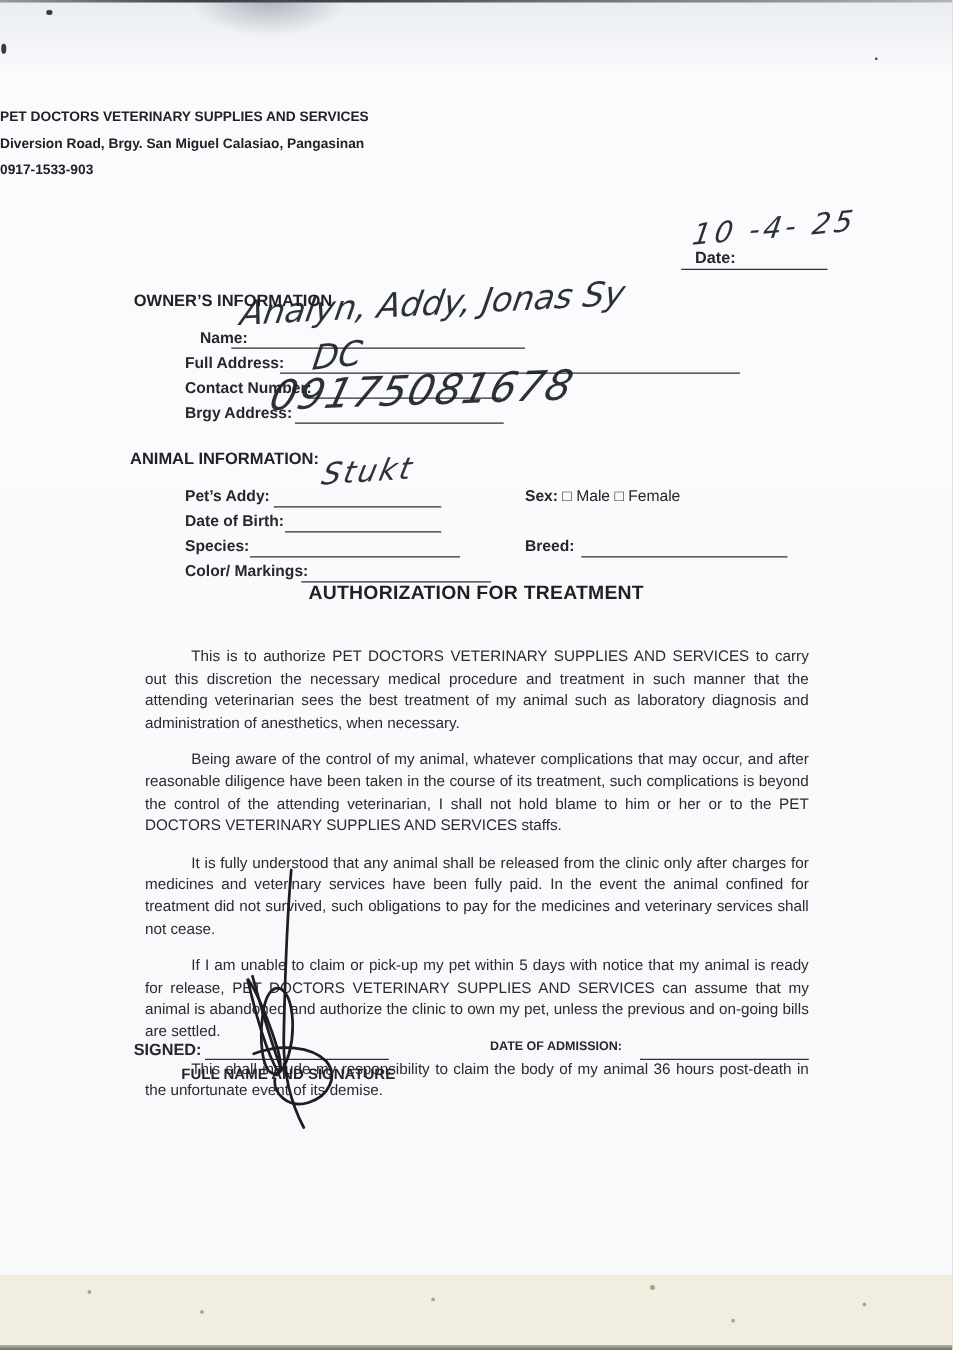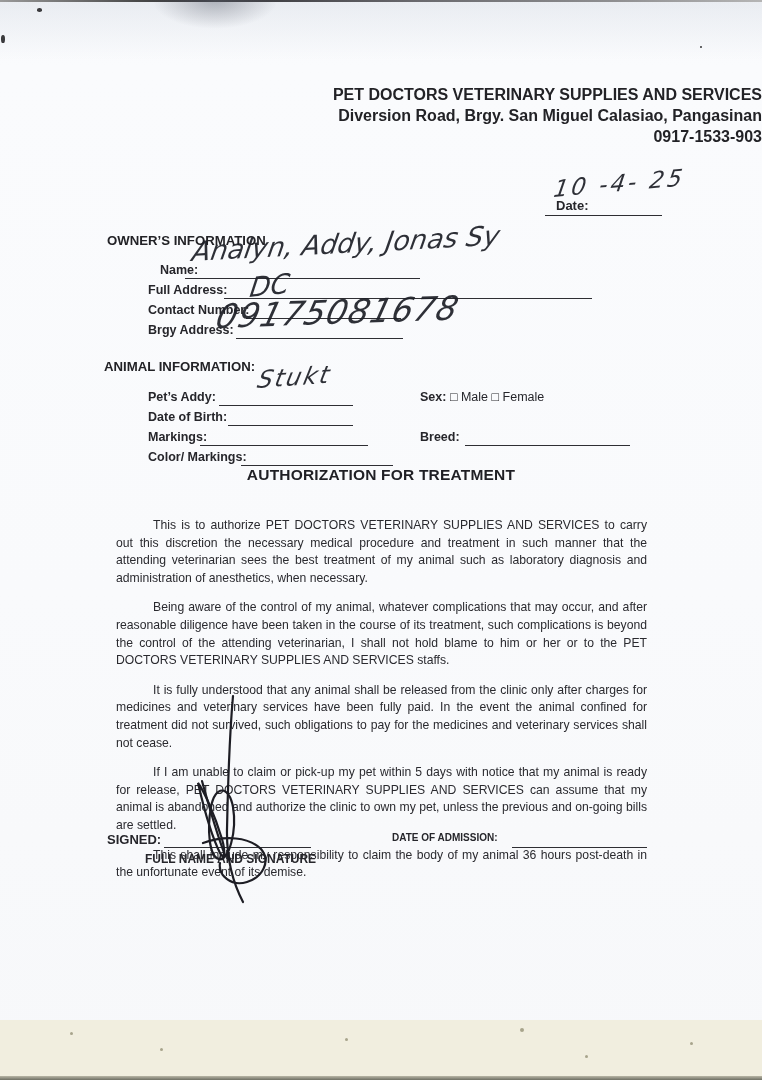--- a/index.html
+++ b/index.html
@@ -15,22 +15,22 @@
     background:radial-gradient(ellipse at 50% 0%, rgba(100,105,118,.45), transparent 68%); }
   .top-shade { position:absolute; top:0; left:0; width:100%; height:60px;
     background:linear-gradient(180deg, rgba(190,197,210,.22), transparent); }
   .speck { position:absolute; background:#3b3b3e; border-radius:45%; }
   .bottom-band { position:absolute; left:0; top:1020px; width:100%; height:60px;
     background:#f1eedf; box-shadow:0 -1px 0 rgba(160,155,130,.5) inset; }
   .band-speck { position:absolute; background:#a8a48c; border-radius:50%; width:3px; height:3px; }
   .bottom-edge { position:absolute; left:0; bottom:0; width:100%; height:4px;
     background:linear-gradient(180deg,#b9b6a6,#6f6f64); }
   
-  .hdr { position:absolute; top:84px; left:0; width:100%; text-align:right;
-    font-weight:700; font-size:16px; line-height:21px; color:#222226; }
+  .hdr { position:absolute; top:84px; left:0; width:100%; text-align:left;
+    font-weight:700; font-size:11px; line-height:21px; color:#222226; }
   .sec-title { position:absolute; font-weight:700; font-size:13.2px; color:#222226; }
   .lbl { position:absolute; font-weight:700; font-size:12.5px; color:#26262b; white-space:nowrap; }
   .plain { font-weight:400; }
   .uline { position:absolute; border-bottom:1.6px solid #2e2e33; height:18px; }
   .doc-title { position:absolute; top:466px; left:0; width:100%; text-align:center;
     font-weight:700; font-size:15.5px; letter-spacing:.2px; color:#1f1f24; }
   .bodytext { position:absolute; left:104px; top:505px; width:555px;
     font-size:12.2px; line-height:17.6px; text-align:justify; color:#2a2a2f; }
   .bodytext p { margin:12px; text-indent:37px; }
   .hw { position:absolute; font-family:"DejaVu Sans", sans-serif; font-style:italic;
@@ -89,21 +89,21 @@
 
   <div class="sec-title" style="left:104px; top:359px;">ANIMAL INFORMATION:</div>
 
   <div class="lbl" style="left:148px; top:390px;">Pet’s Addy:</div>
   <div class="uline" style="left:219px; top:387px; width:134px;"></div>
   <div class="hw" style="left:255px; top:366px; font-size:24px; letter-spacing:2px; transform:rotate(-4deg) skewX(-16deg);">Stukt</div>
 
   <div class="lbl" style="left:148px; top:410px;">Date of Birth:</div>
   <div class="uline" style="left:228px; top:407px; width:125px;"></div>
 
-  <div class="lbl" style="left:148px; top:430px;">Markings:</div>
+  <div class="lbl" style="left:148px; top:430px;">Species:</div>
   <div class="uline" style="left:200px; top:427px; width:168px;"></div>
 
   <div class="lbl" style="left:148px; top:450px;">Color/ Markings:</div>
   <div class="uline" style="left:241px; top:447px; width:152px;"></div>
 
   <div class="lbl" style="left:420px; top:390px;">
     <span>Sex:</span>
     <span class="chk">□</span>
     <span class="plain">Male</span>
     <span class="chk">□</span>

